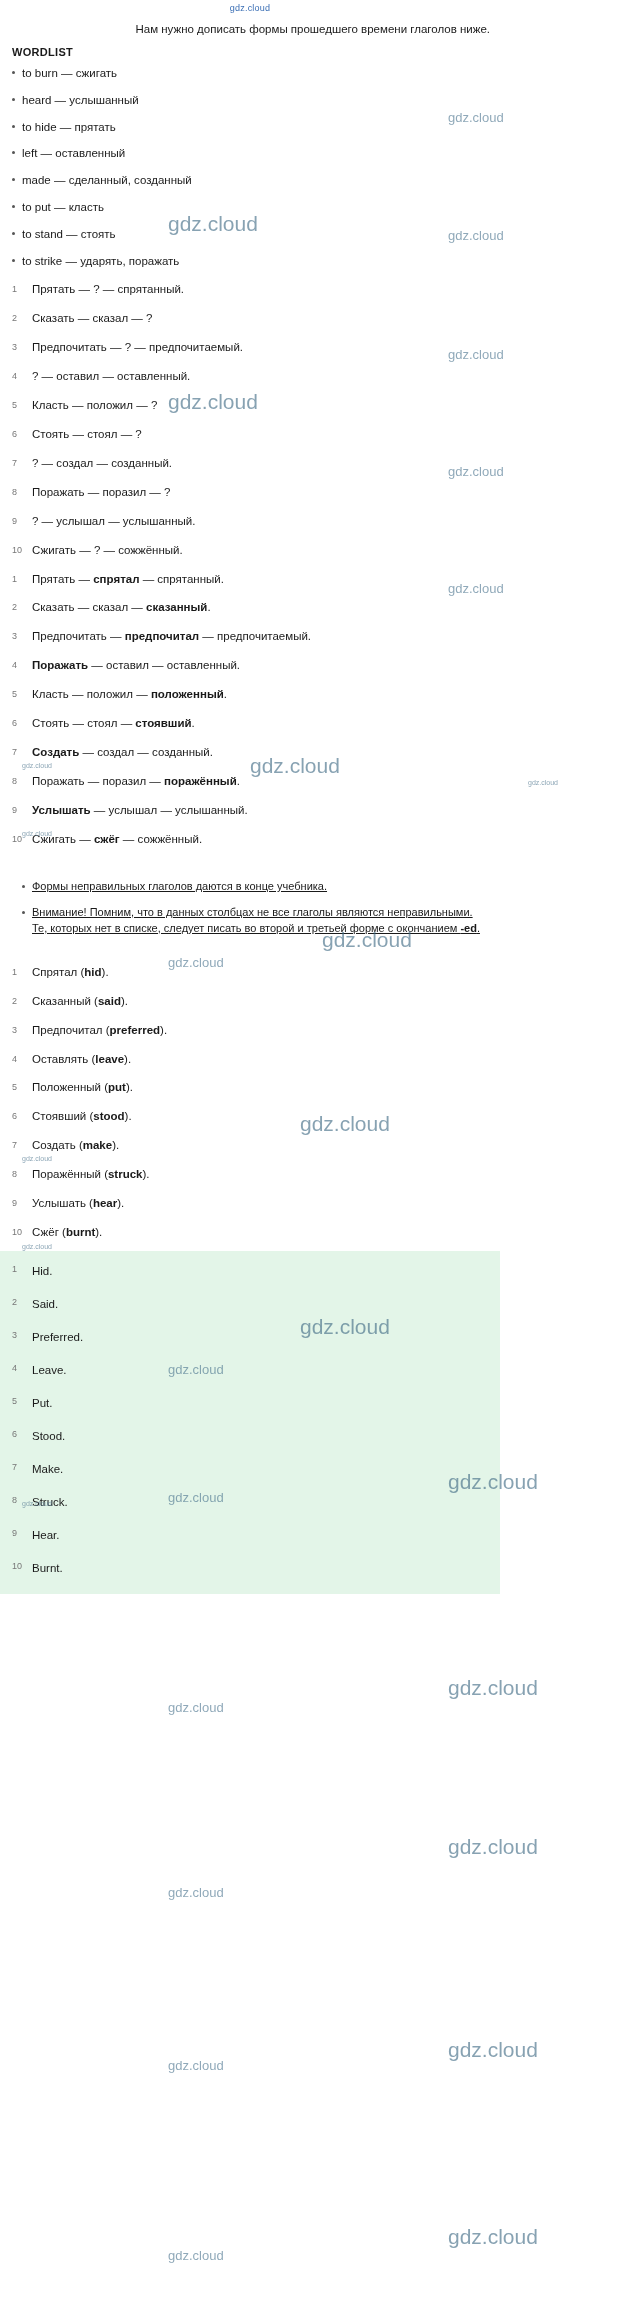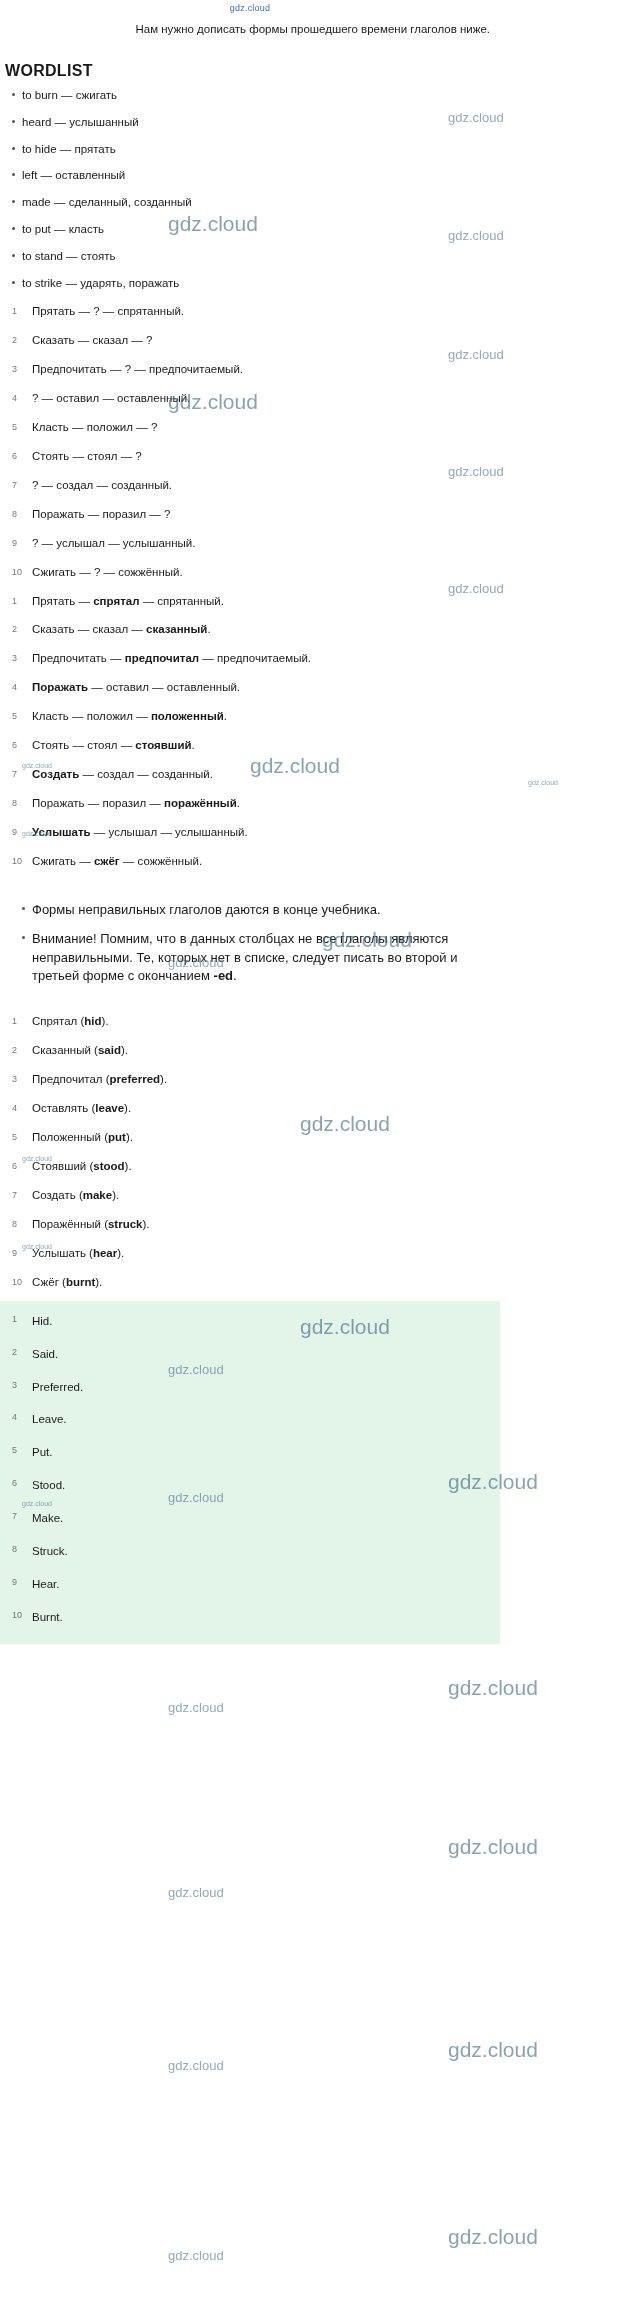--- a/index.html
+++ b/index.html
@@ -28,25 +28,24 @@
     padding: 3px 0 2px 0;
     letter-spacing: .2px;
   }
   .intro {
     font-size: 11.5px;
     padding: 6px 10px 2px 10px;
     line-height: 1.45;
     text-align: right;
   }
   .wordlist-title {
-    font-size: 16px;
+    font-size: 11px;
     font-weight: bold;
-    padding: 6px 10px 2px 5px;
+    padding: 6px 10px 2px 12px;
     letter-spacing: .3px;
-    margin-top: 16px;
   }
   ul.bullets {
     list-style: none;
     margin: 0;
     padding: 0 10px 0 12px;
   }
   ul.bullets li {
     position: relative;
     font-size: 11.5px;
     line-height: 1.3;
@@ -80,24 +79,25 @@
     top: 9px;
     font-size: 9px;
     color: #777;
   }
   b { font-weight: bold; }
   .notes {
     padding: 4px 10px 0 22px;
   }
   .notes li {
     position: relative;
-    font-size: 13px;
+    font-size: 11px;
     line-height: 1.45;
     padding: 5px 0 5px 10px;
     list-style: none;
+    text-decoration: underline;
   }
   .notes li::before {
     content: "";
     position: absolute;
     left: 0;
     top: 11px;
     width: 3px;
     height: 3px;
     background: #555;
     border-radius: 50%;

